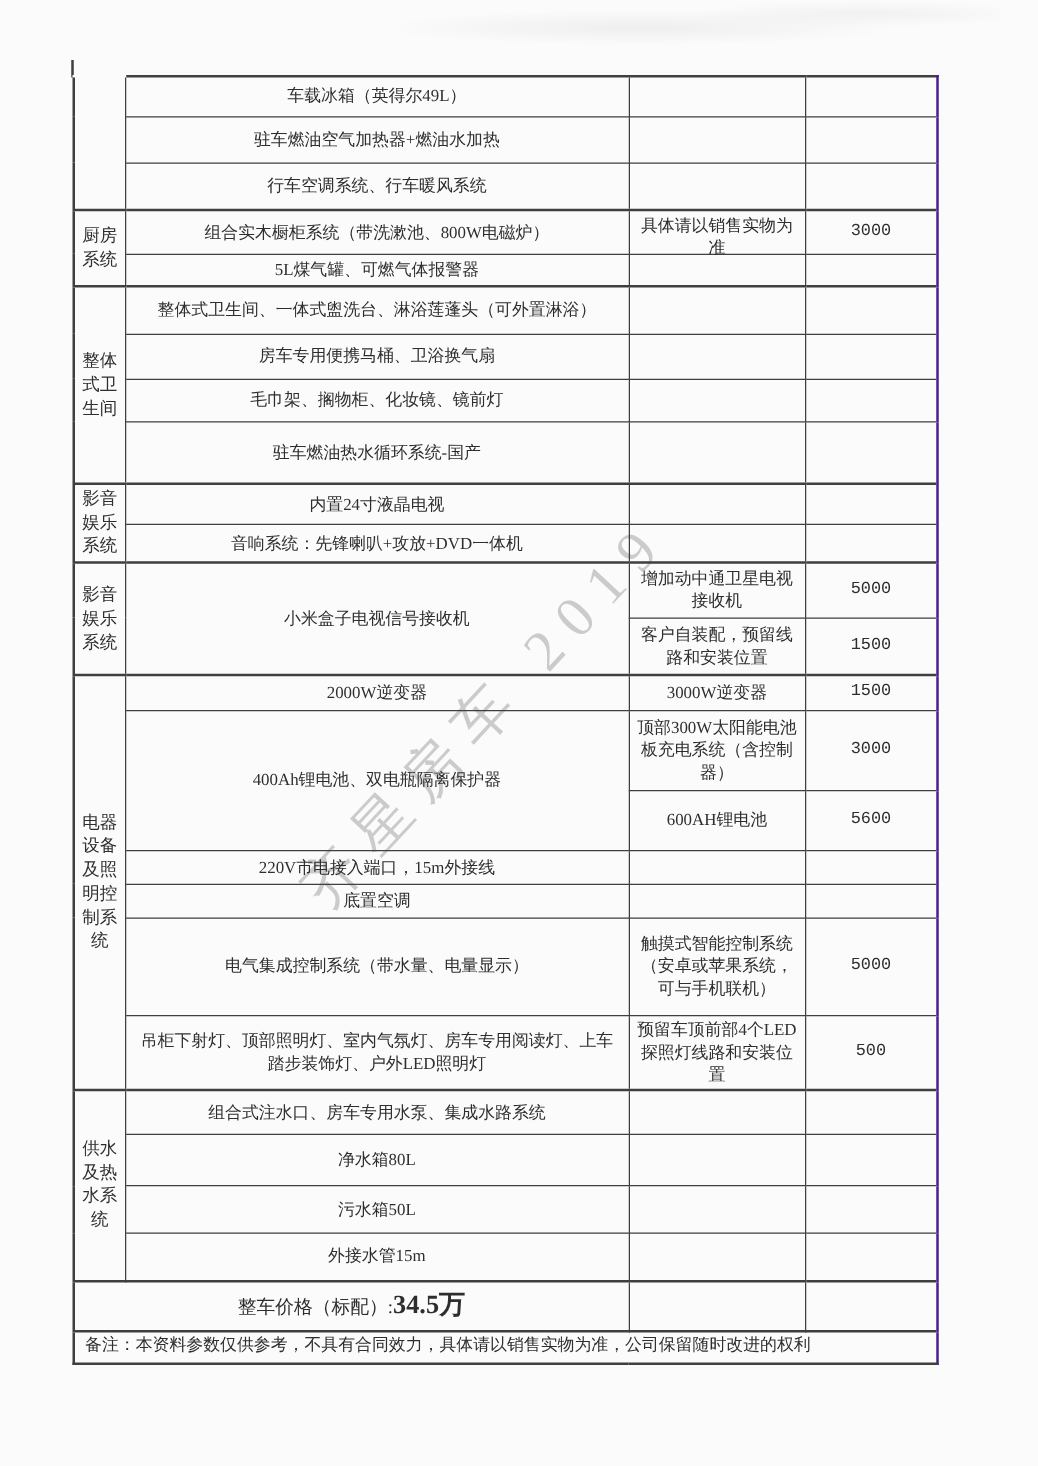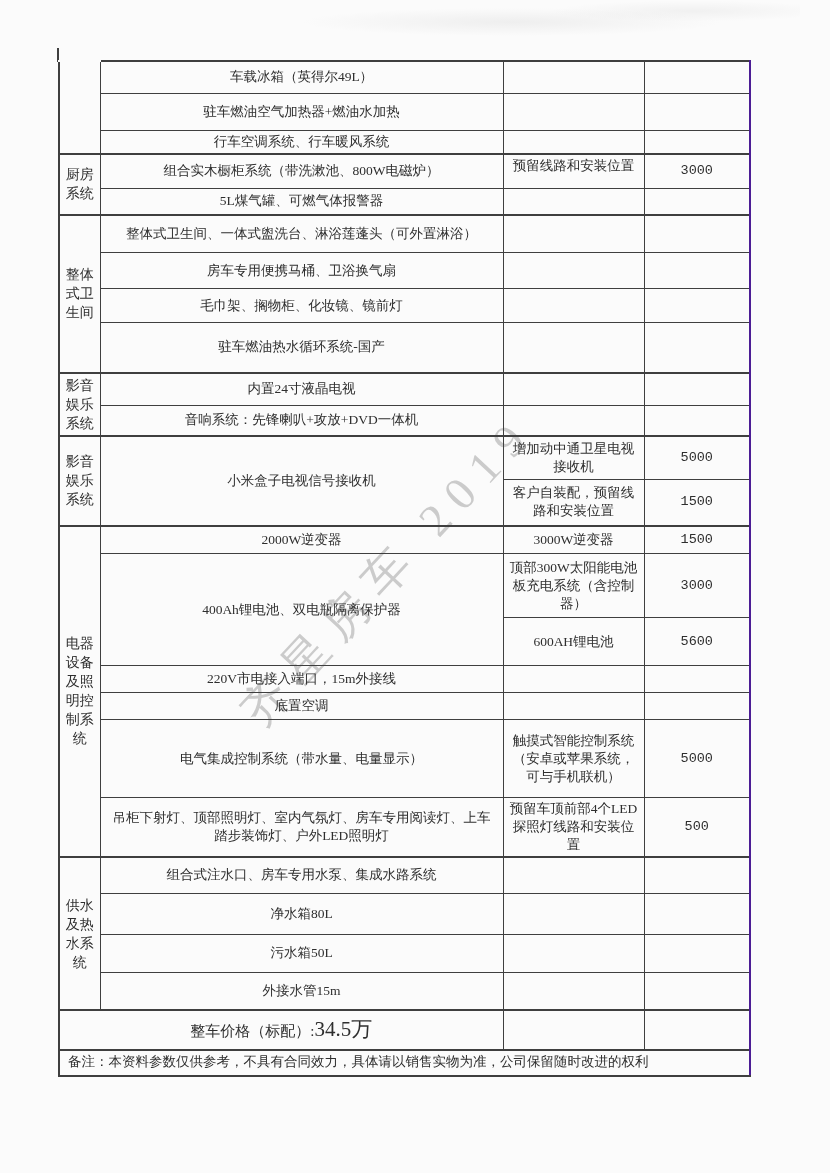--- a/index.html
+++ b/index.html
@@ -32,21 +32,21 @@
   }
   td.cat { font-size:14px; line-height:19px; padding:2px 3px; }
   tr.sec > td { border-top:2px solid #3f3f3f; }
   td.bl { border-left:2px solid #3f3f3f; }
   td.br { border-right:2px solid #4c1d95;font-family:Liberation Mono, monospace; }
   td.bt { border-top:2px solid #3f3f3f; }
   td.open-top { border-top:2px solid #fbfbfb; }
   tr.last > td { border-bottom:2px solid #3f3f3f; }
   td.note-cell { text-align:left; padding:3px 8px; font-size:13.5px; }
   .total-label { font-size:15px; }
-  .total-value { font-size:21px; font-weight:normal; }
+  .total-value { font-size:21px; font-weight:bold; }
   .overflow-box { display:block; height:28px; overflow:visible; line-height:17px; }
   .watermark {
     position:absolute; left:250px; top:688px;
     transform:rotate(-47deg); transform-origin:0 50%;
     font-size:46px; letter-spacing:13px; white-space:nowrap;
     color:rgba(125,125,125,0.38);
     pointer-events:none;
   }
   .footer {
     position:absolute; left:0; top:1112px; width:830px;
@@ -75,31 +75,31 @@
       <td class="cat bl open-top" rowspan="3"></td>
       <td class="bt">车载冰箱（英得尔49L）</td>
       <td class="bt"></td>
       <td class="bt br"></td>
     </tr>
     <tr style="height:37px">
       <td>驻车燃油空气加热器+燃油水加热</td>
       <td></td>
       <td class="br"></td>
     </tr>
-    <tr style="height:23px">
+    <tr style="height:38px">
       <td>行车空调系统、行车暖风系统</td>
       <td></td>
       <td class="br"></td>
     </tr>
 
     <tr class="sec" style="height:35px">
       <td class="cat bl" rowspan="2">厨房系统</td>
       <td>组合实木橱柜系统（带洗漱池、800W电磁炉）</td>
       <td>
-            <span class="overflow-box">预留线路和安装位置</span>
+            <span class="overflow-box">具体请以销售实物为准</span>
           </td>
       <td class="br">3000</td>
     </tr>
     <tr style="height:26px">
       <td>5L煤气罐、可燃气体报警器</td>
       <td></td>
       <td class="br"></td>
     </tr>
 
     <tr class="sec" style="height:38px">

